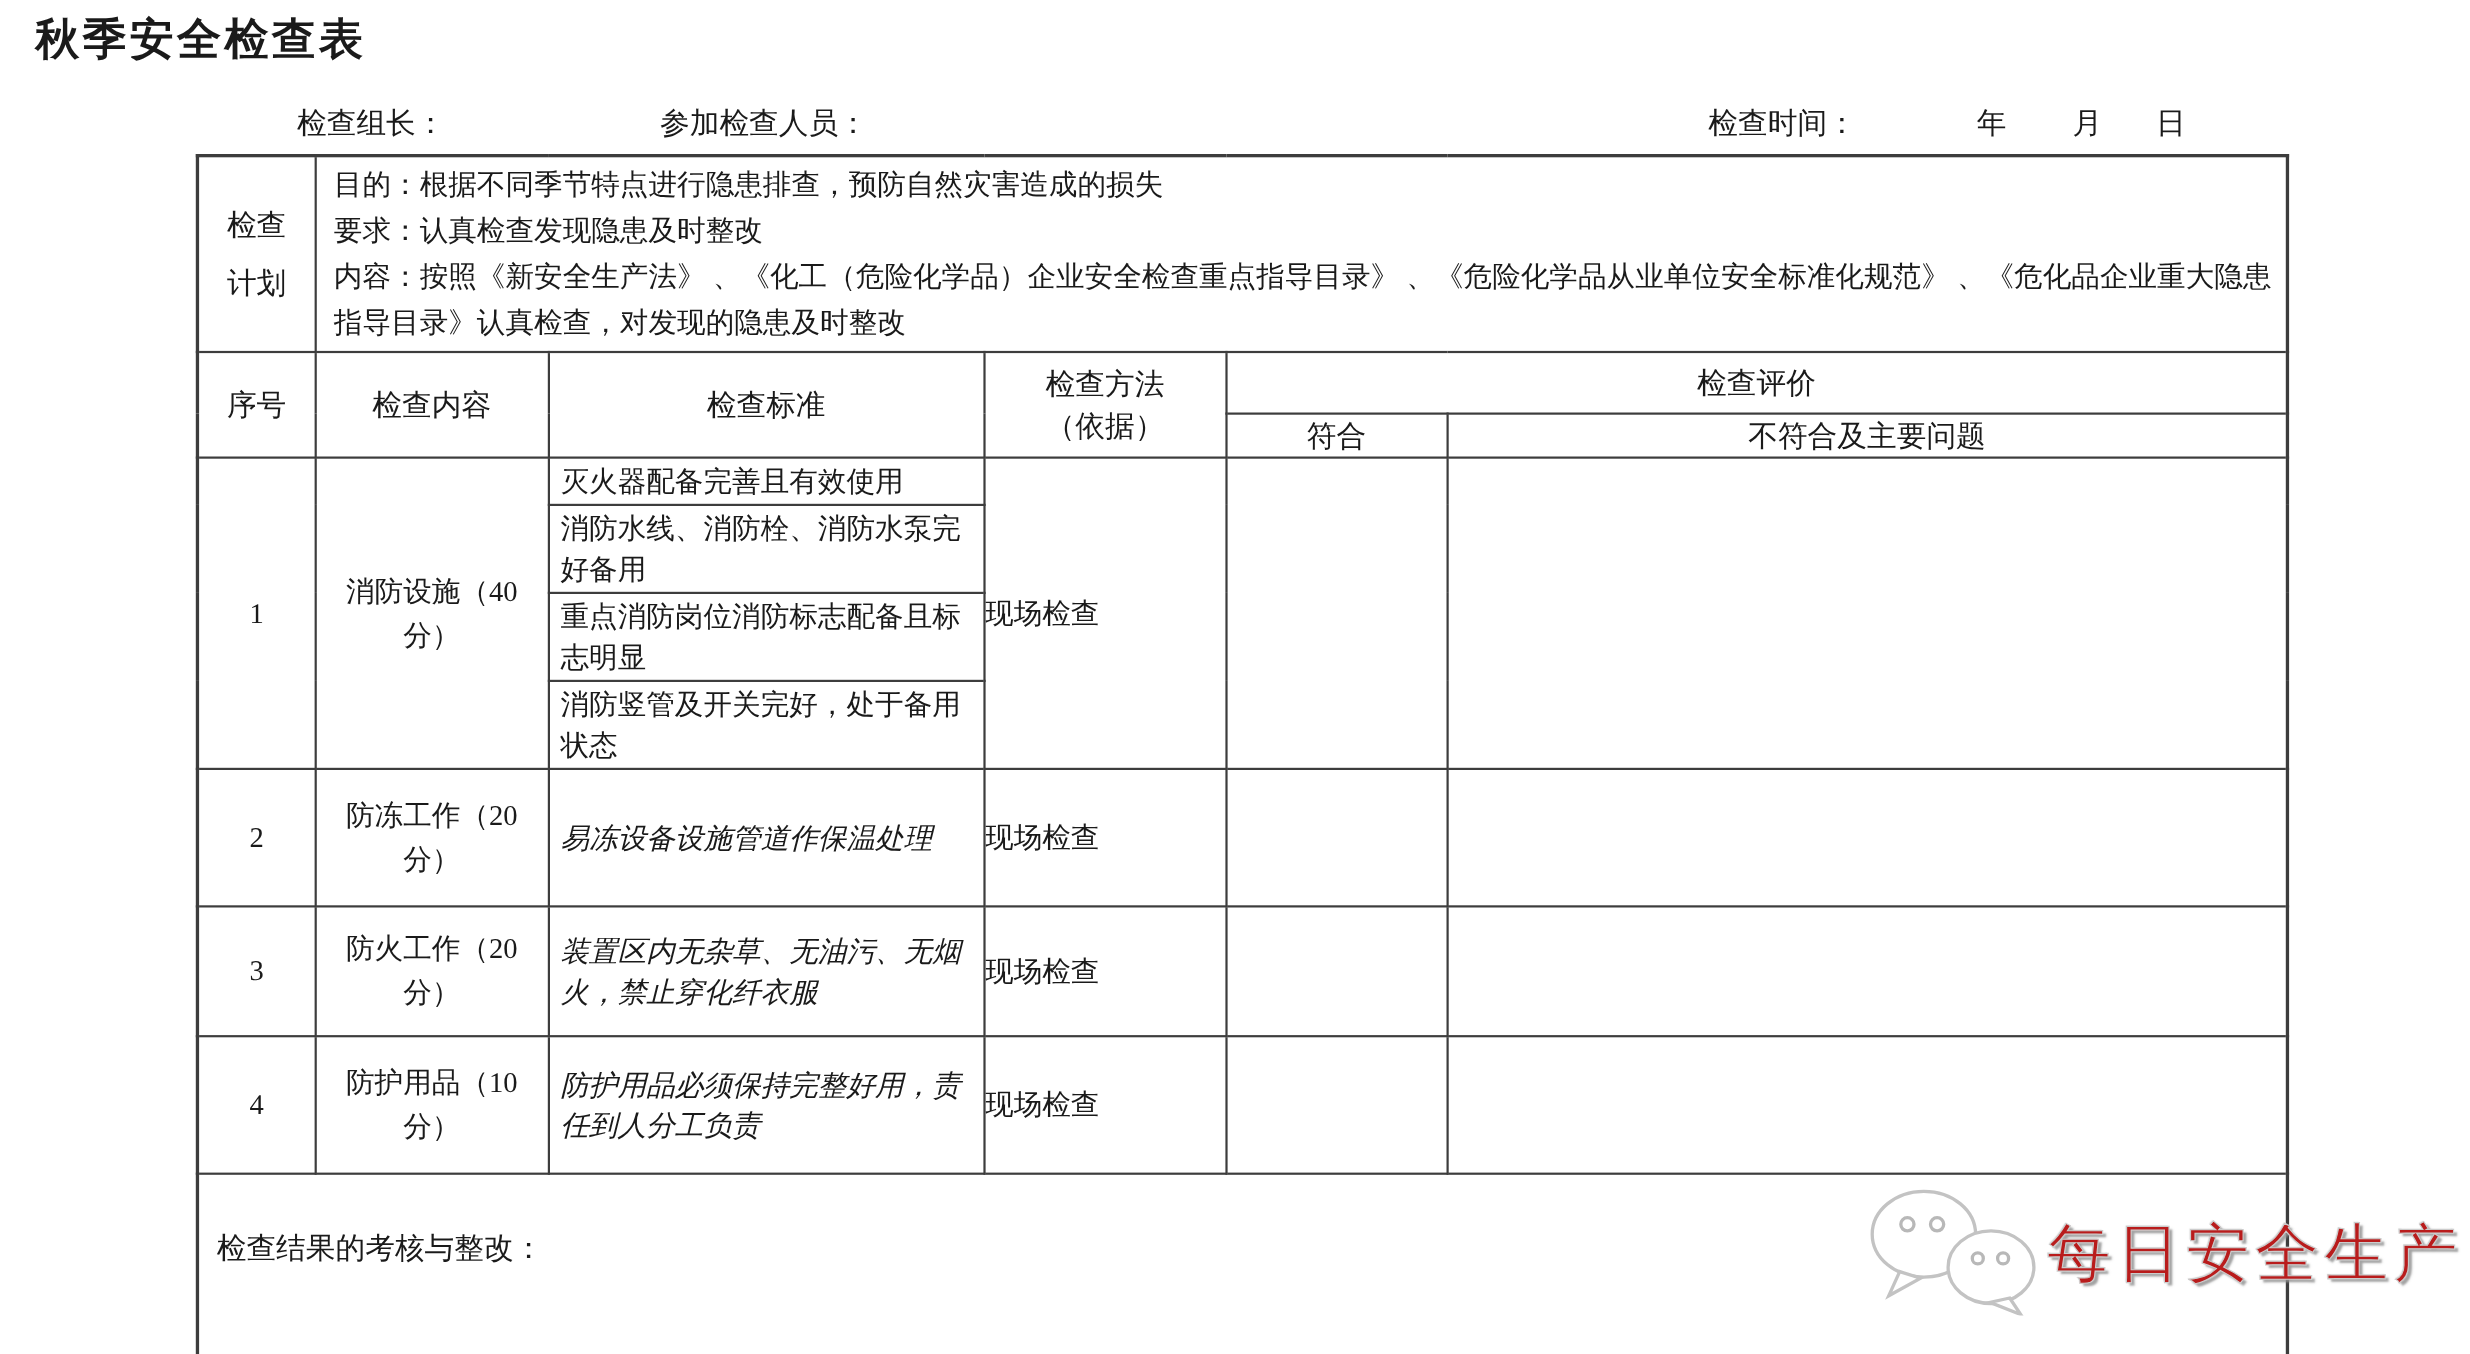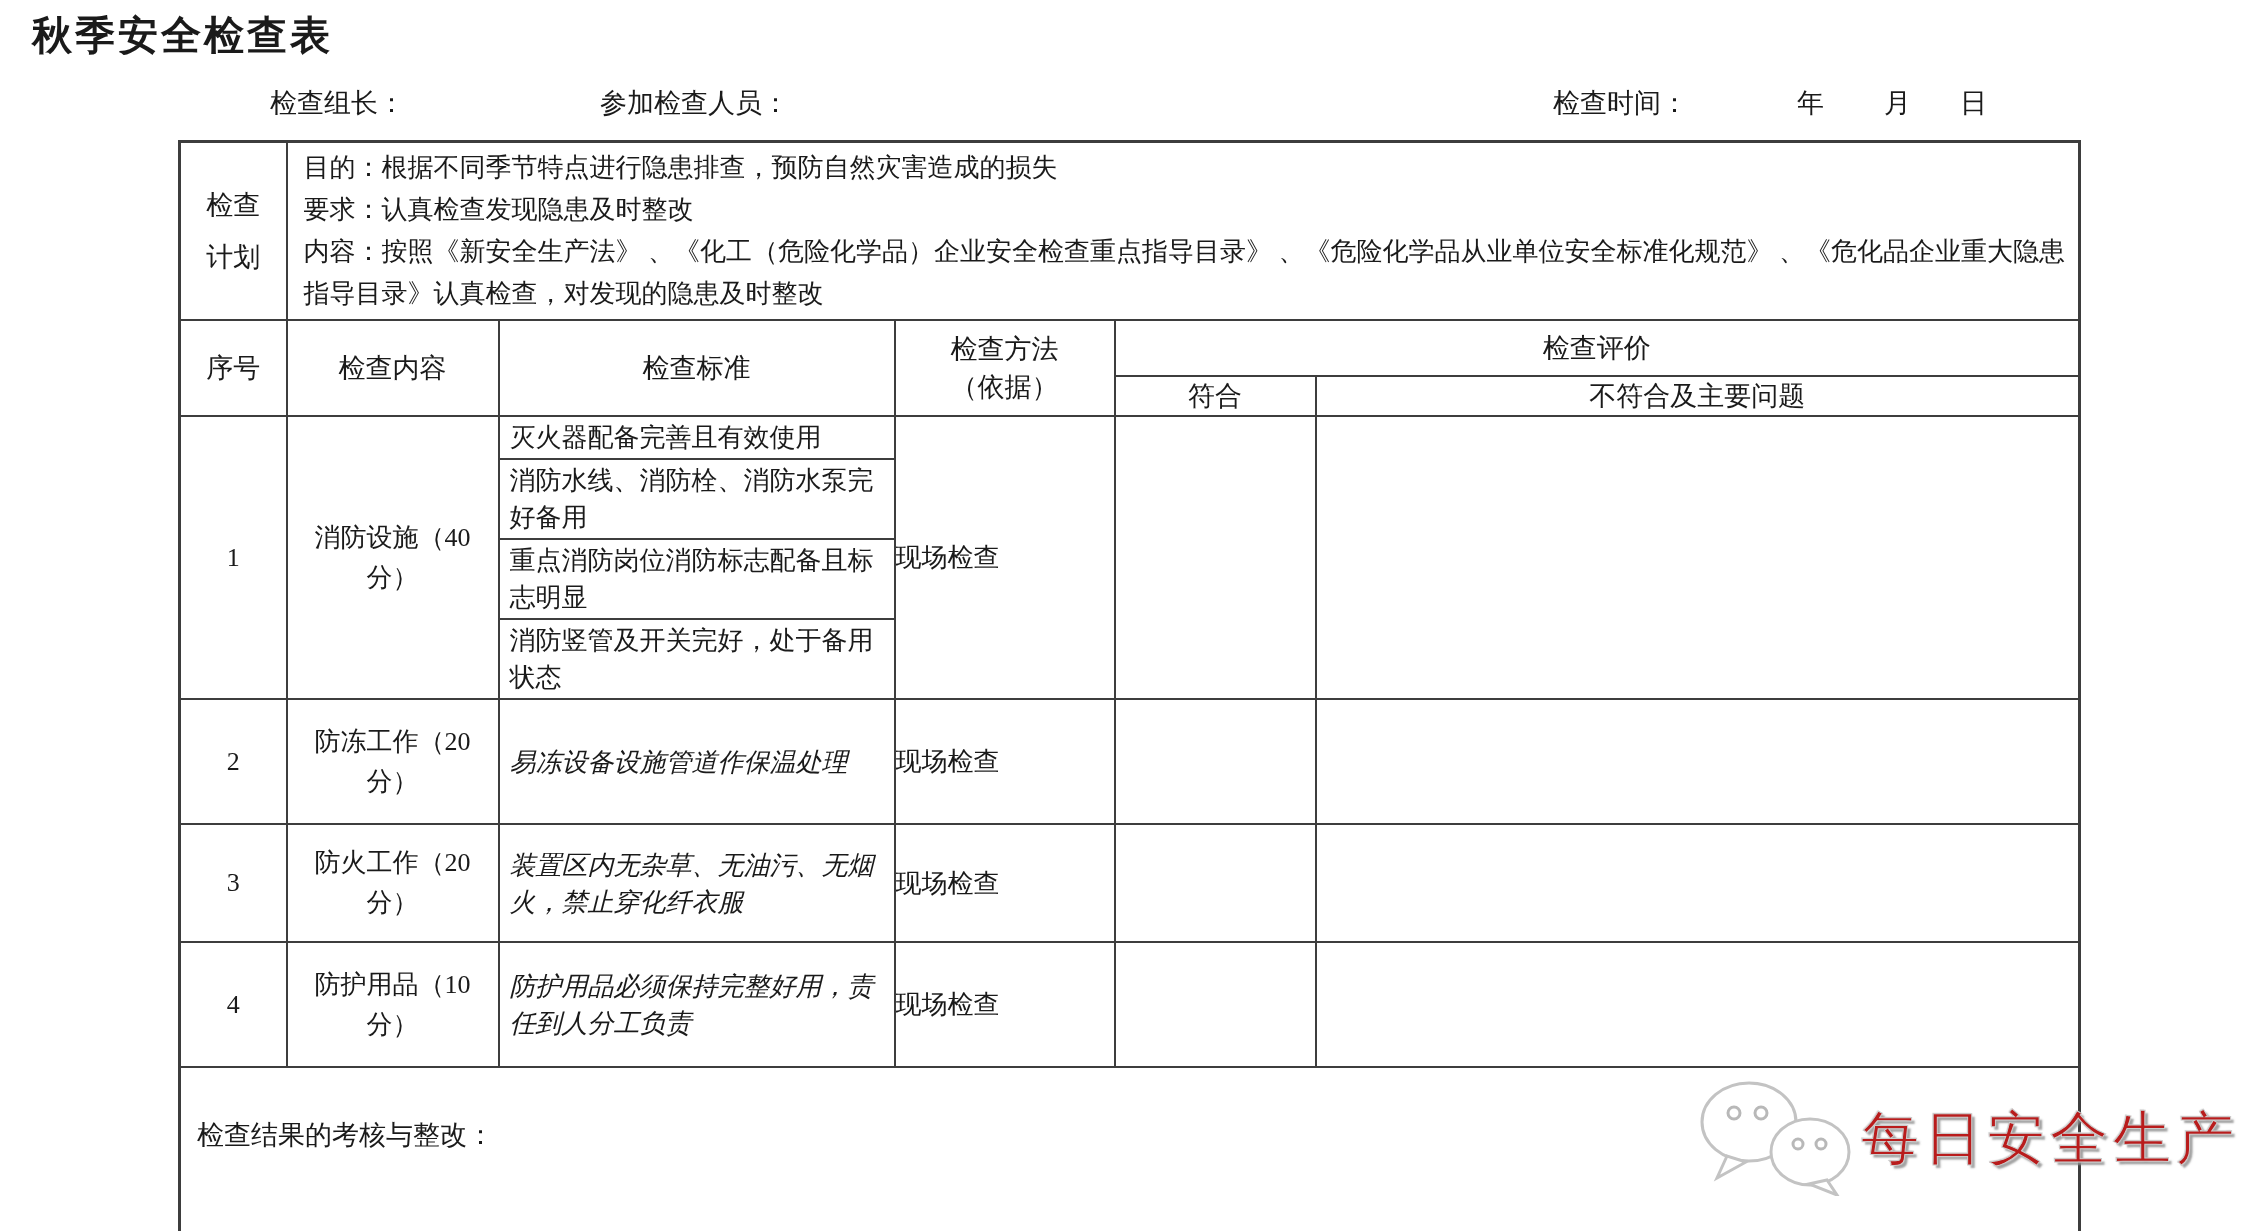--- a/index.html
+++ b/index.html
@@ -19,26 +19,27 @@
     left: 0;
     width: 100%;
     text-align: left;
     font-size: 40px;
     font-weight: 700;
     letter-spacing: 3px;
     margin-left: 32px;
   }
   .meta-bar {
     position: absolute;
-    top: 80px;
+    top: 92px;
     left: 0;
     width: 100%;
     height: 46px;
     font-size: 27px;
     line-height: 46px;
+    font-family: Liberation Mono, monospace;
   }
   .meta-bar span { position: absolute; white-space: nowrap; }
   .m-leader { left: 270px; }
   .m-part   { left: 600px; }
   .m-time   { left: 1553px; }
   .m-year   { left: 1797px; }
   .m-month  { left: 1884px; }
   .m-day    { left: 1960px; }
 
   table.main {

